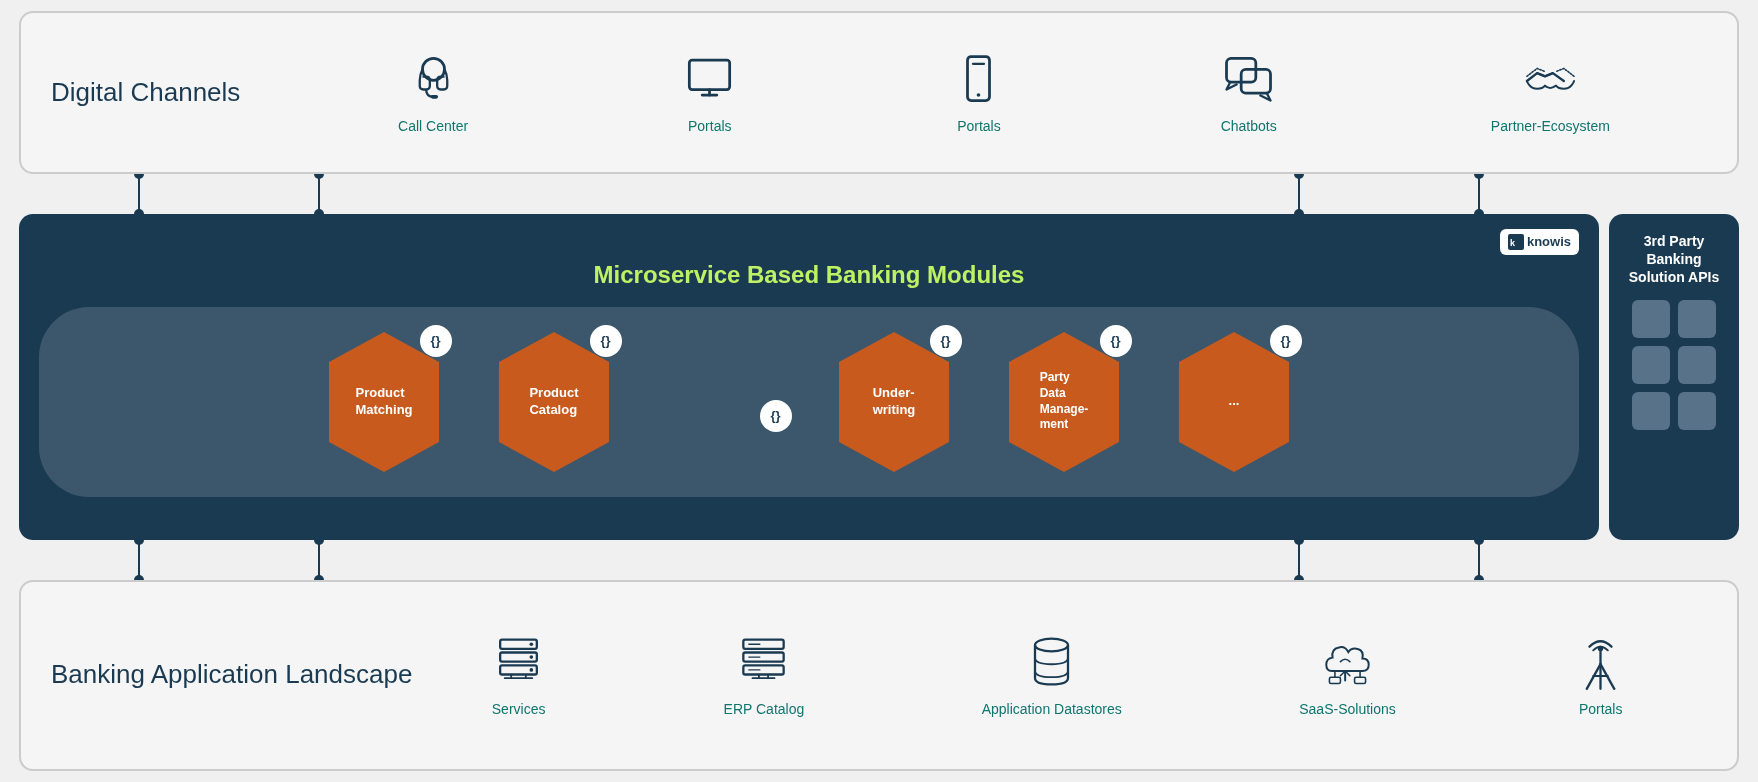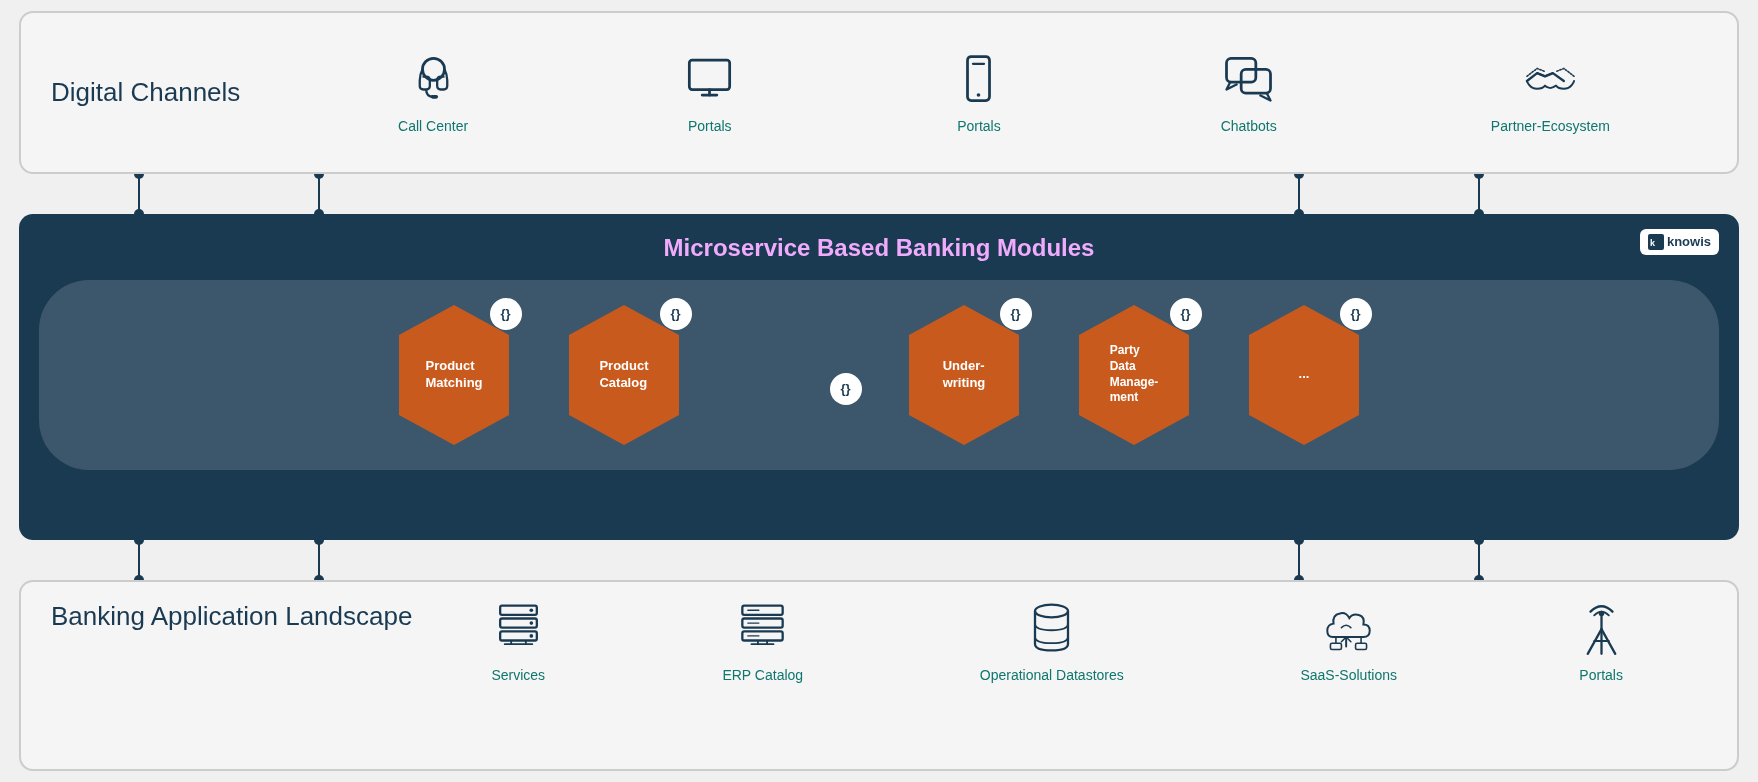--- a/index.html
+++ b/index.html
@@ -73,25 +73,26 @@
       background: #1a3a52;
       border-radius: 14px;
       padding: 20px;
       flex: 1;
       display: flex;
       flex-direction: column;
       align-items: center;
       position: relative;
     }
     .microservice-title {
-      color: #f0abfc;
+      color: #bef264;
       font-size: 24px;
       font-weight: 600;
       margin-bottom: 18px;
       text-align: left;
+      margin-top: 27px;
     }
     .modules-container {
       background: rgba(255,255,255,0.15);
       border-radius: 50px;
       padding: 20px 25px;
       display: flex;
       align-items: center;
       gap: 15px;
       width: 100%;
       justify-content: center;
@@ -189,21 +190,21 @@
       border-radius: 6px;
     }
 
     
     .banking-landscape {
       background: #f5f5f5;
       border: 2px solid #ccc;
       border-radius: 14px;
       padding: 18px 30px;
       display: flex;
-      align-items: flex-start;
+      align-items: center;
       height: 193px;
     }
     .section-title-banking {
       font-size: 26px;
       font-weight: 300;
       color: #1a3a52;
       min-width: 250px;
       line-height: 1.3;
     }
 
@@ -378,20 +379,31 @@
             <svg viewBox="0 0 130 150" xmlns="http://www.w3.org/2000/svg">
               <polygon points="65,5 120,35 120,115 65,145 10,115 10,35" fill="#c85a1e"></polygon>
             </svg>
             <div class="hex-label">...</div>
           </div>
         </div>
 
       </div>
     </div>
 
+    <div class="third-party-panel">
+      <div class="third-party-title">3rd Party Banking Solution APIs</div>
+      <div class="grid-icons">
+        <div class="grid-icon-box"></div>
+        <div class="grid-icon-box"></div>
+        <div class="grid-icon-box"></div>
+        <div class="grid-icon-box"></div>
+        <div class="grid-icon-box"></div>
+        <div class="grid-icon-box"></div>
+      </div>
+    </div>
 
   </div>
 
   <div class="bot-connectors">
     <svg width="100%" height="40" xmlns="http://www.w3.org/2000/svg">
       <line x1="120" y1="0" x2="120" y2="40" stroke="#1a3a52" stroke-width="2"></line>
       <circle cx="120" cy="0" r="5" fill="#1a3a52"></circle>
       <circle cx="120" cy="40" r="5" fill="#1a3a52"></circle>
 
       <line x1="300" y1="0" x2="300" y2="40" stroke="#1a3a52" stroke-width="2"></line>
@@ -448,21 +460,21 @@
 
       <div class="icon-item">
         <div class="icon-svg">
           <svg viewBox="0 0 60 60" fill="none" xmlns="http://www.w3.org/2000/svg">
             <ellipse cx="30" cy="12" rx="18" ry="7" stroke="#1a3a52" stroke-width="2.5" fill="none"></ellipse>
             <path d="M12 12 L12 48 Q12 55 30 55 Q48 55 48 48 L48 12" stroke="#1a3a52" stroke-width="2.5" fill="none"></path>
             <path d="M12 26 Q12 33 30 33 Q48 33 48 26" stroke="#1a3a52" stroke-width="2" fill="none"></path>
             <path d="M12 40 Q12 47 30 47 Q48 47 48 40" stroke="#1a3a52" stroke-width="2" fill="none"></path>
           </svg>
         </div>
-        <span>Operational Datastores</span>
+        <span>Application Datastores</span>
       </div>
 
       <div class="icon-item">
         <div class="icon-svg">
           <svg viewBox="0 0 70 60" fill="none" xmlns="http://www.w3.org/2000/svg">
             <path d="M15 42 Q8 42 8 34 Q8 26 16 25 Q14 14 24 12 Q32 10 36 18 Q40 12 48 14 Q56 16 54 26 Q62 26 62 34 Q62 42 54 42 Z" stroke="#1a3a52" stroke-width="2.5" fill="none"></path>
             <path d="M32 42 L32 54" stroke="#1a3a52" stroke-width="2.5" stroke-linecap="round"></path>
             <path d="M26 48 L32 42 L38 48" stroke="#1a3a52" stroke-width="2" stroke-linecap="round" stroke-linejoin="round"></path>
             <path d="M26 30 Q32 24 38 30" stroke="#1a3a52" stroke-width="2" stroke-linecap="round" fill="none"></path>
             <rect x="12" y="50" width="14" height="8" rx="2" stroke="#1a3a52" stroke-width="2" fill="none"></rect>

